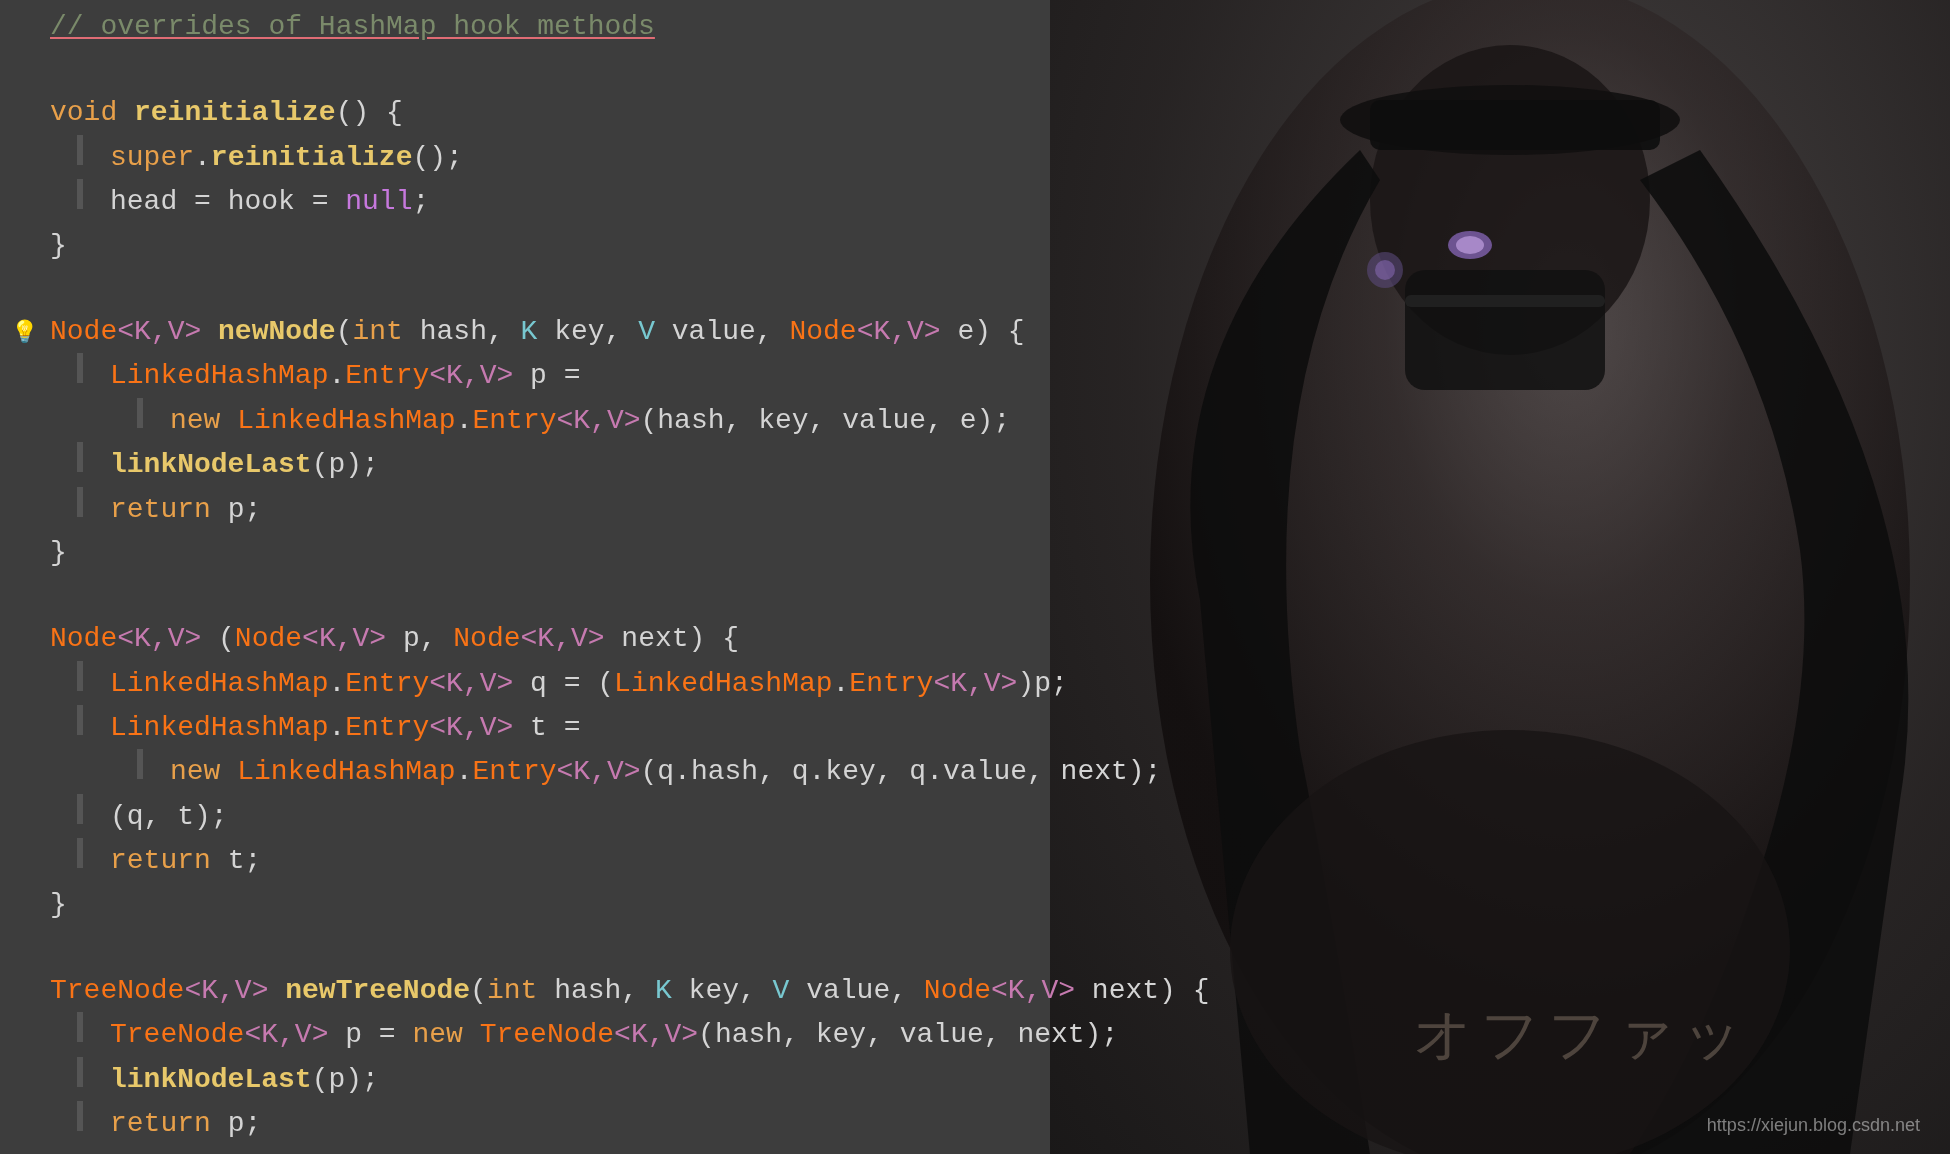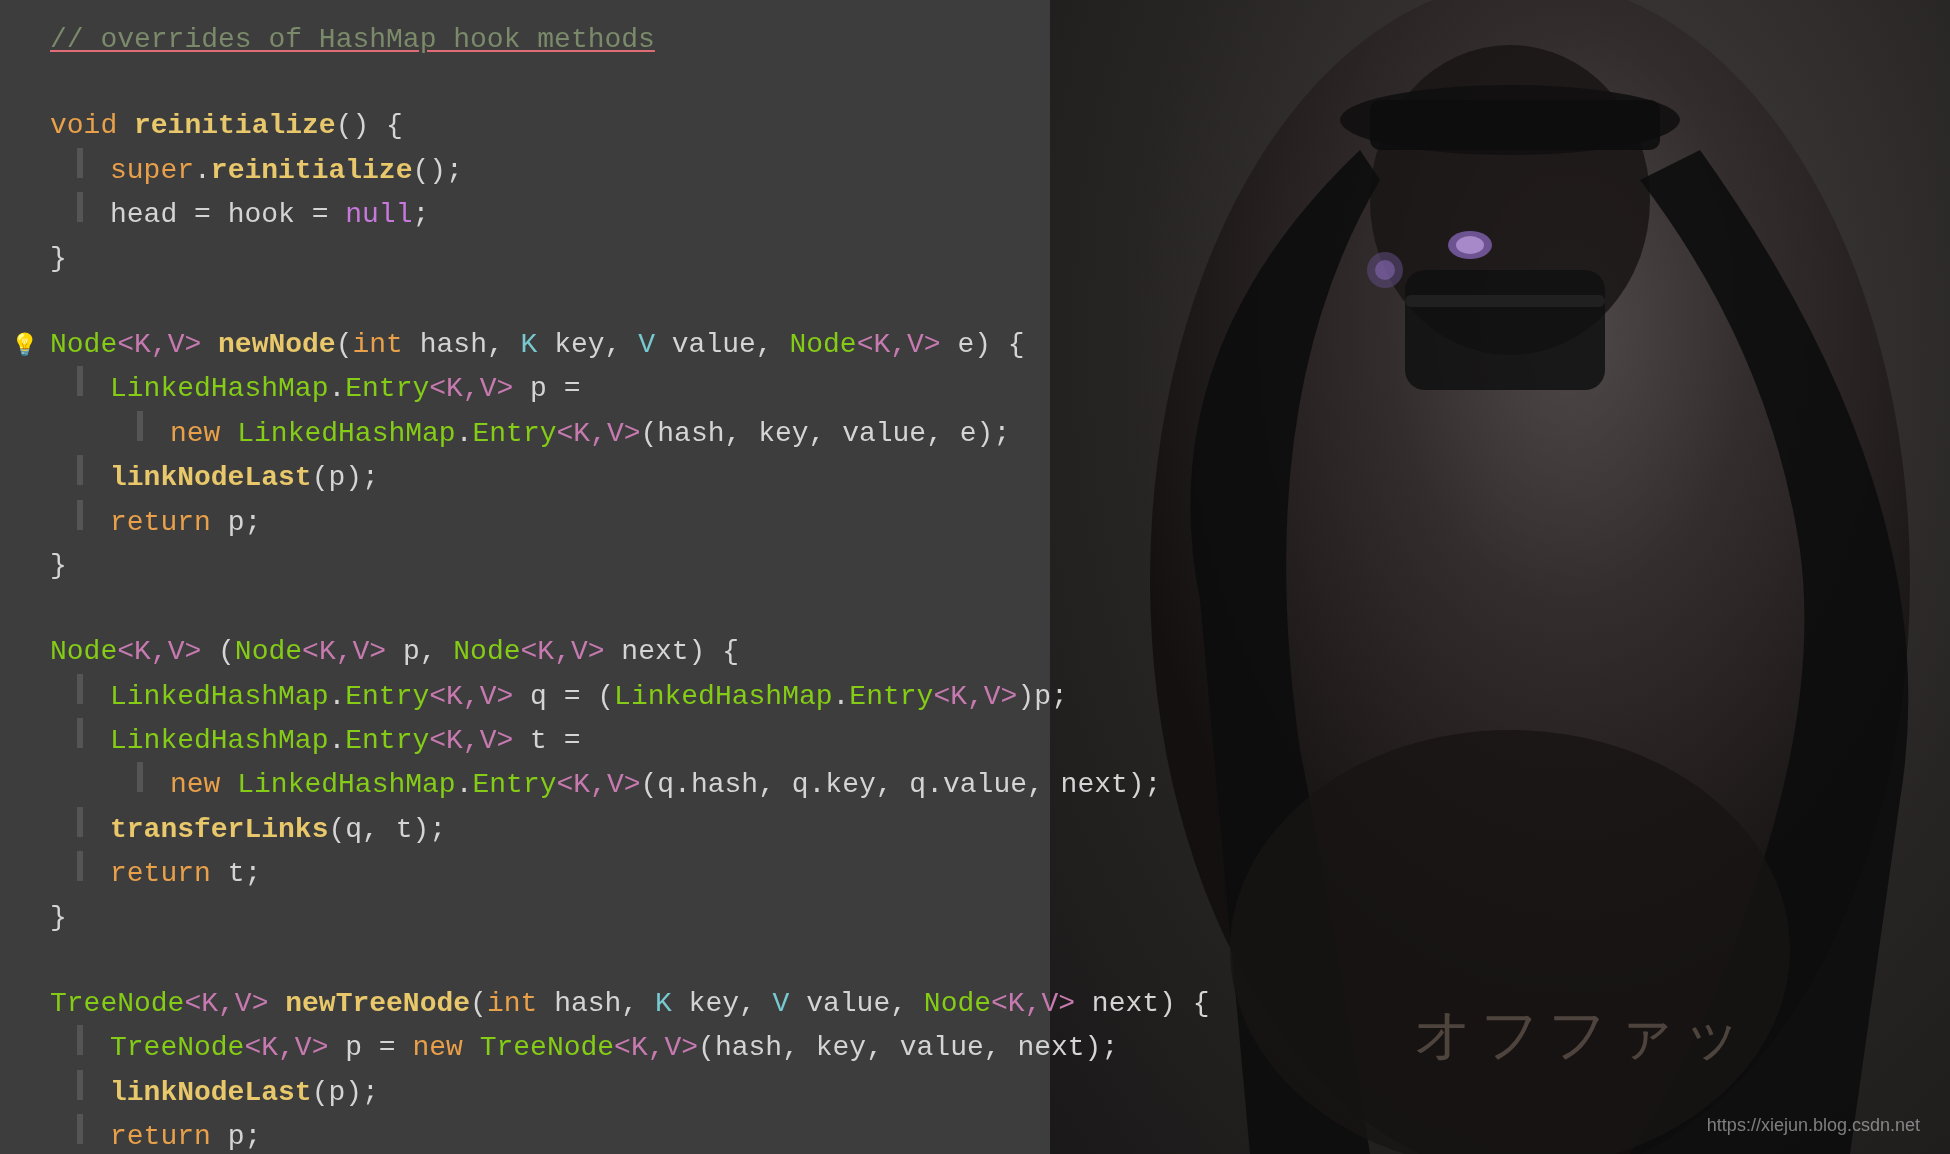--- a/index.html
+++ b/index.html
@@ -57,21 +57,21 @@
     }
 
     
     .code-container {
       position: absolute;
       top: 0;
       left: 0;
       width: 100%;
       height: 100%;
       z-index: 2;
-      padding: 18px 0 18px 0;
+      padding: 5px 0 18px 0;
       font-size: 28px;
       line-height: 1.55;
       color: #d4d4d4;
     }
 
     .code-line {
       display: flex;
       align-items: baseline;
       padding: 0 20px 0 0;
       white-space: pre;
@@ -97,21 +97,21 @@
     .red-underline {
       text-decoration: underline;
       text-decoration-color: #e06c75;
       text-underline-offset: 3px;
     }
 
     
     .c-comment   { color: #7a8a6a; }          
     .c-keyword   { color: #e8a04a; }          
     .c-method    { color: #e8c86a; font-weight: bold; } 
-    .c-type      { color: #84cc16; }          
+    .c-type      { color: #f97316; }          
     .c-generic   { color: #c67ab0; }          
     .c-param     { color: #78c8d0; }          
     .c-int       { color: #e8a04a; }          
     .c-name      { color: #d4d4d4; }          
     .c-dot       { color: #d4d4d4; }
     .c-paren     { color: #d4d4d4; }
     .c-equals    { color: #d4d4d4; }
     .c-brace     { color: #d4d4d4; }
     .c-null      { color: #c678dd; }
     .c-super     { color: #e8a04a; }
@@ -250,21 +250,21 @@
     <span class="c-type">LinkedHashMap</span><span>.</span><span class="c-type">Entry</span><span class="c-generic">&lt;K,V&gt;</span><span class="c-name"> t =</span>
   </div>
 
   <div class="code-line indent2">
     <div class="gutter"><span class="vbar"></span></div>
     <span class="c-keyword">new </span><span class="c-type">LinkedHashMap</span><span>.</span><span class="c-type">Entry</span><span class="c-generic">&lt;K,V&gt;</span><span>(q.</span><span class="c-name">hash, q.</span><span class="c-name">key, q.</span><span class="c-name">value, </span><span class="c-name">next);</span>
   </div>
 
   <div class="code-line indent1">
     <div class="gutter"><span class="vbar"></span></div>
-    <span class="c-method">transferLinks</span><span>(q, t);</span>
+    <span>(q, t);</span>
   </div>
 
   <div class="code-line indent1">
     <div class="gutter"><span class="vbar"></span></div>
     <span class="c-keyword">return </span><span class="c-name">t;</span>
   </div>
 
   <div class="code-line">
     <div class="gutter"></div>
     <span class="c-brace">}</span>

